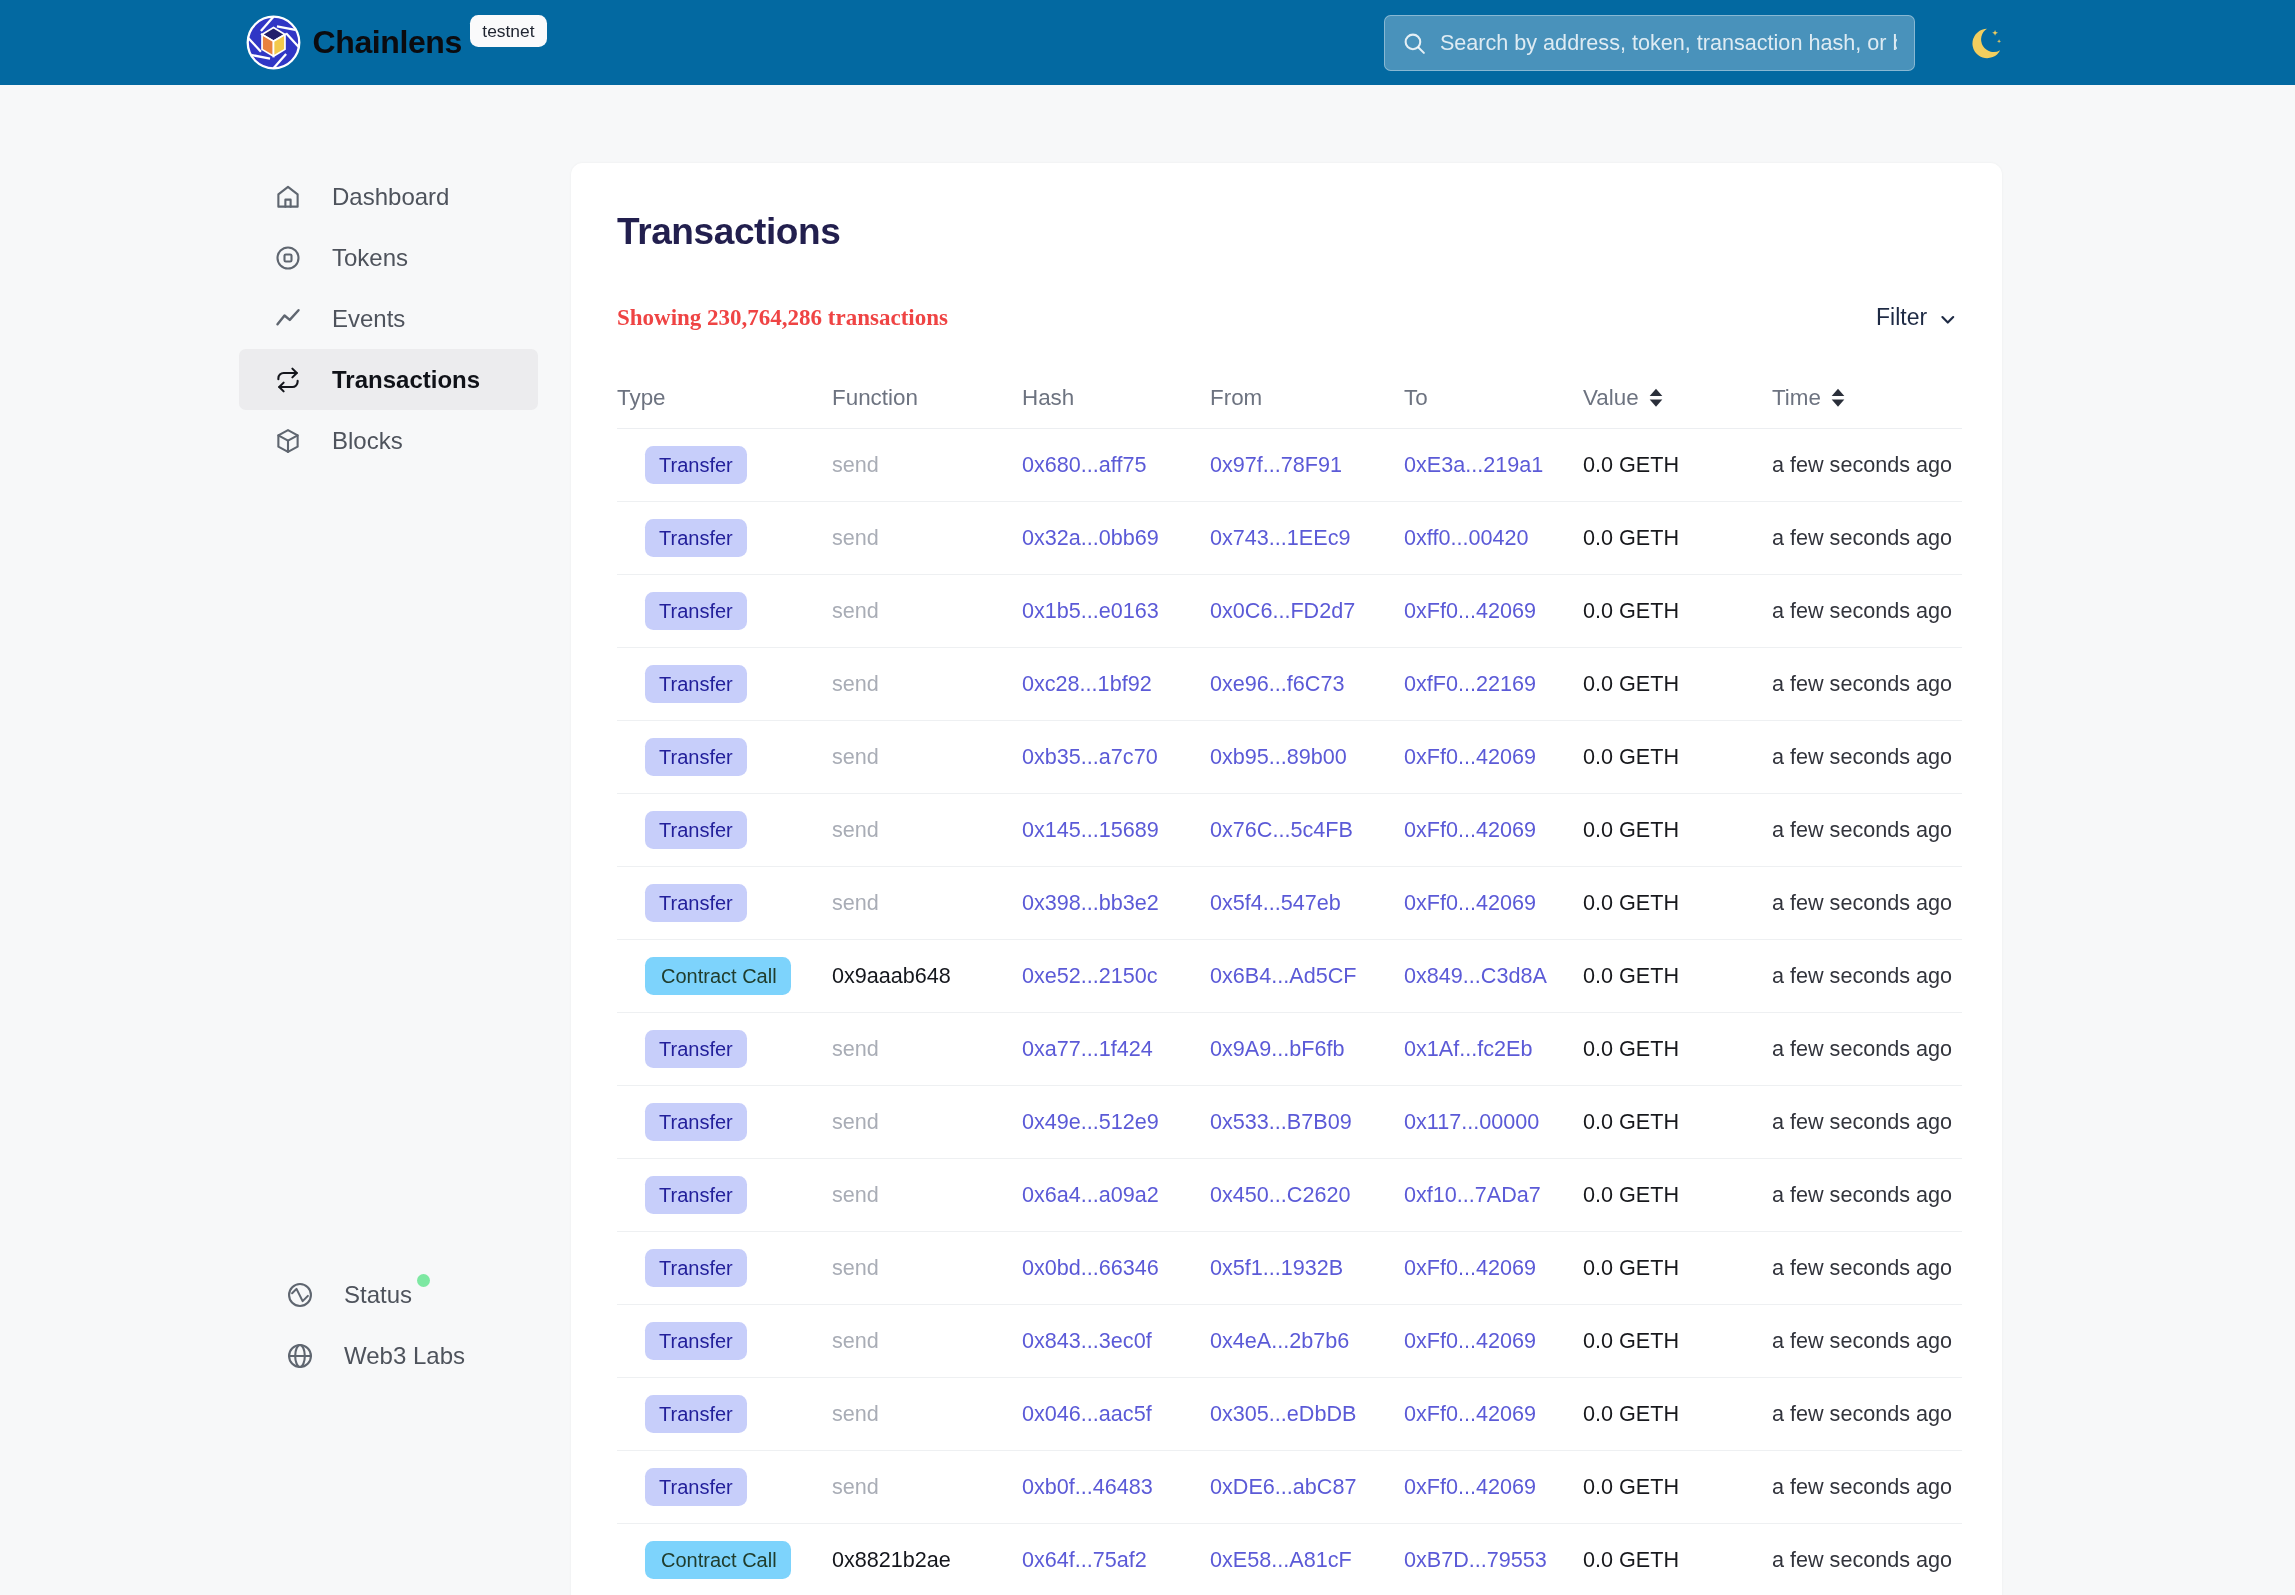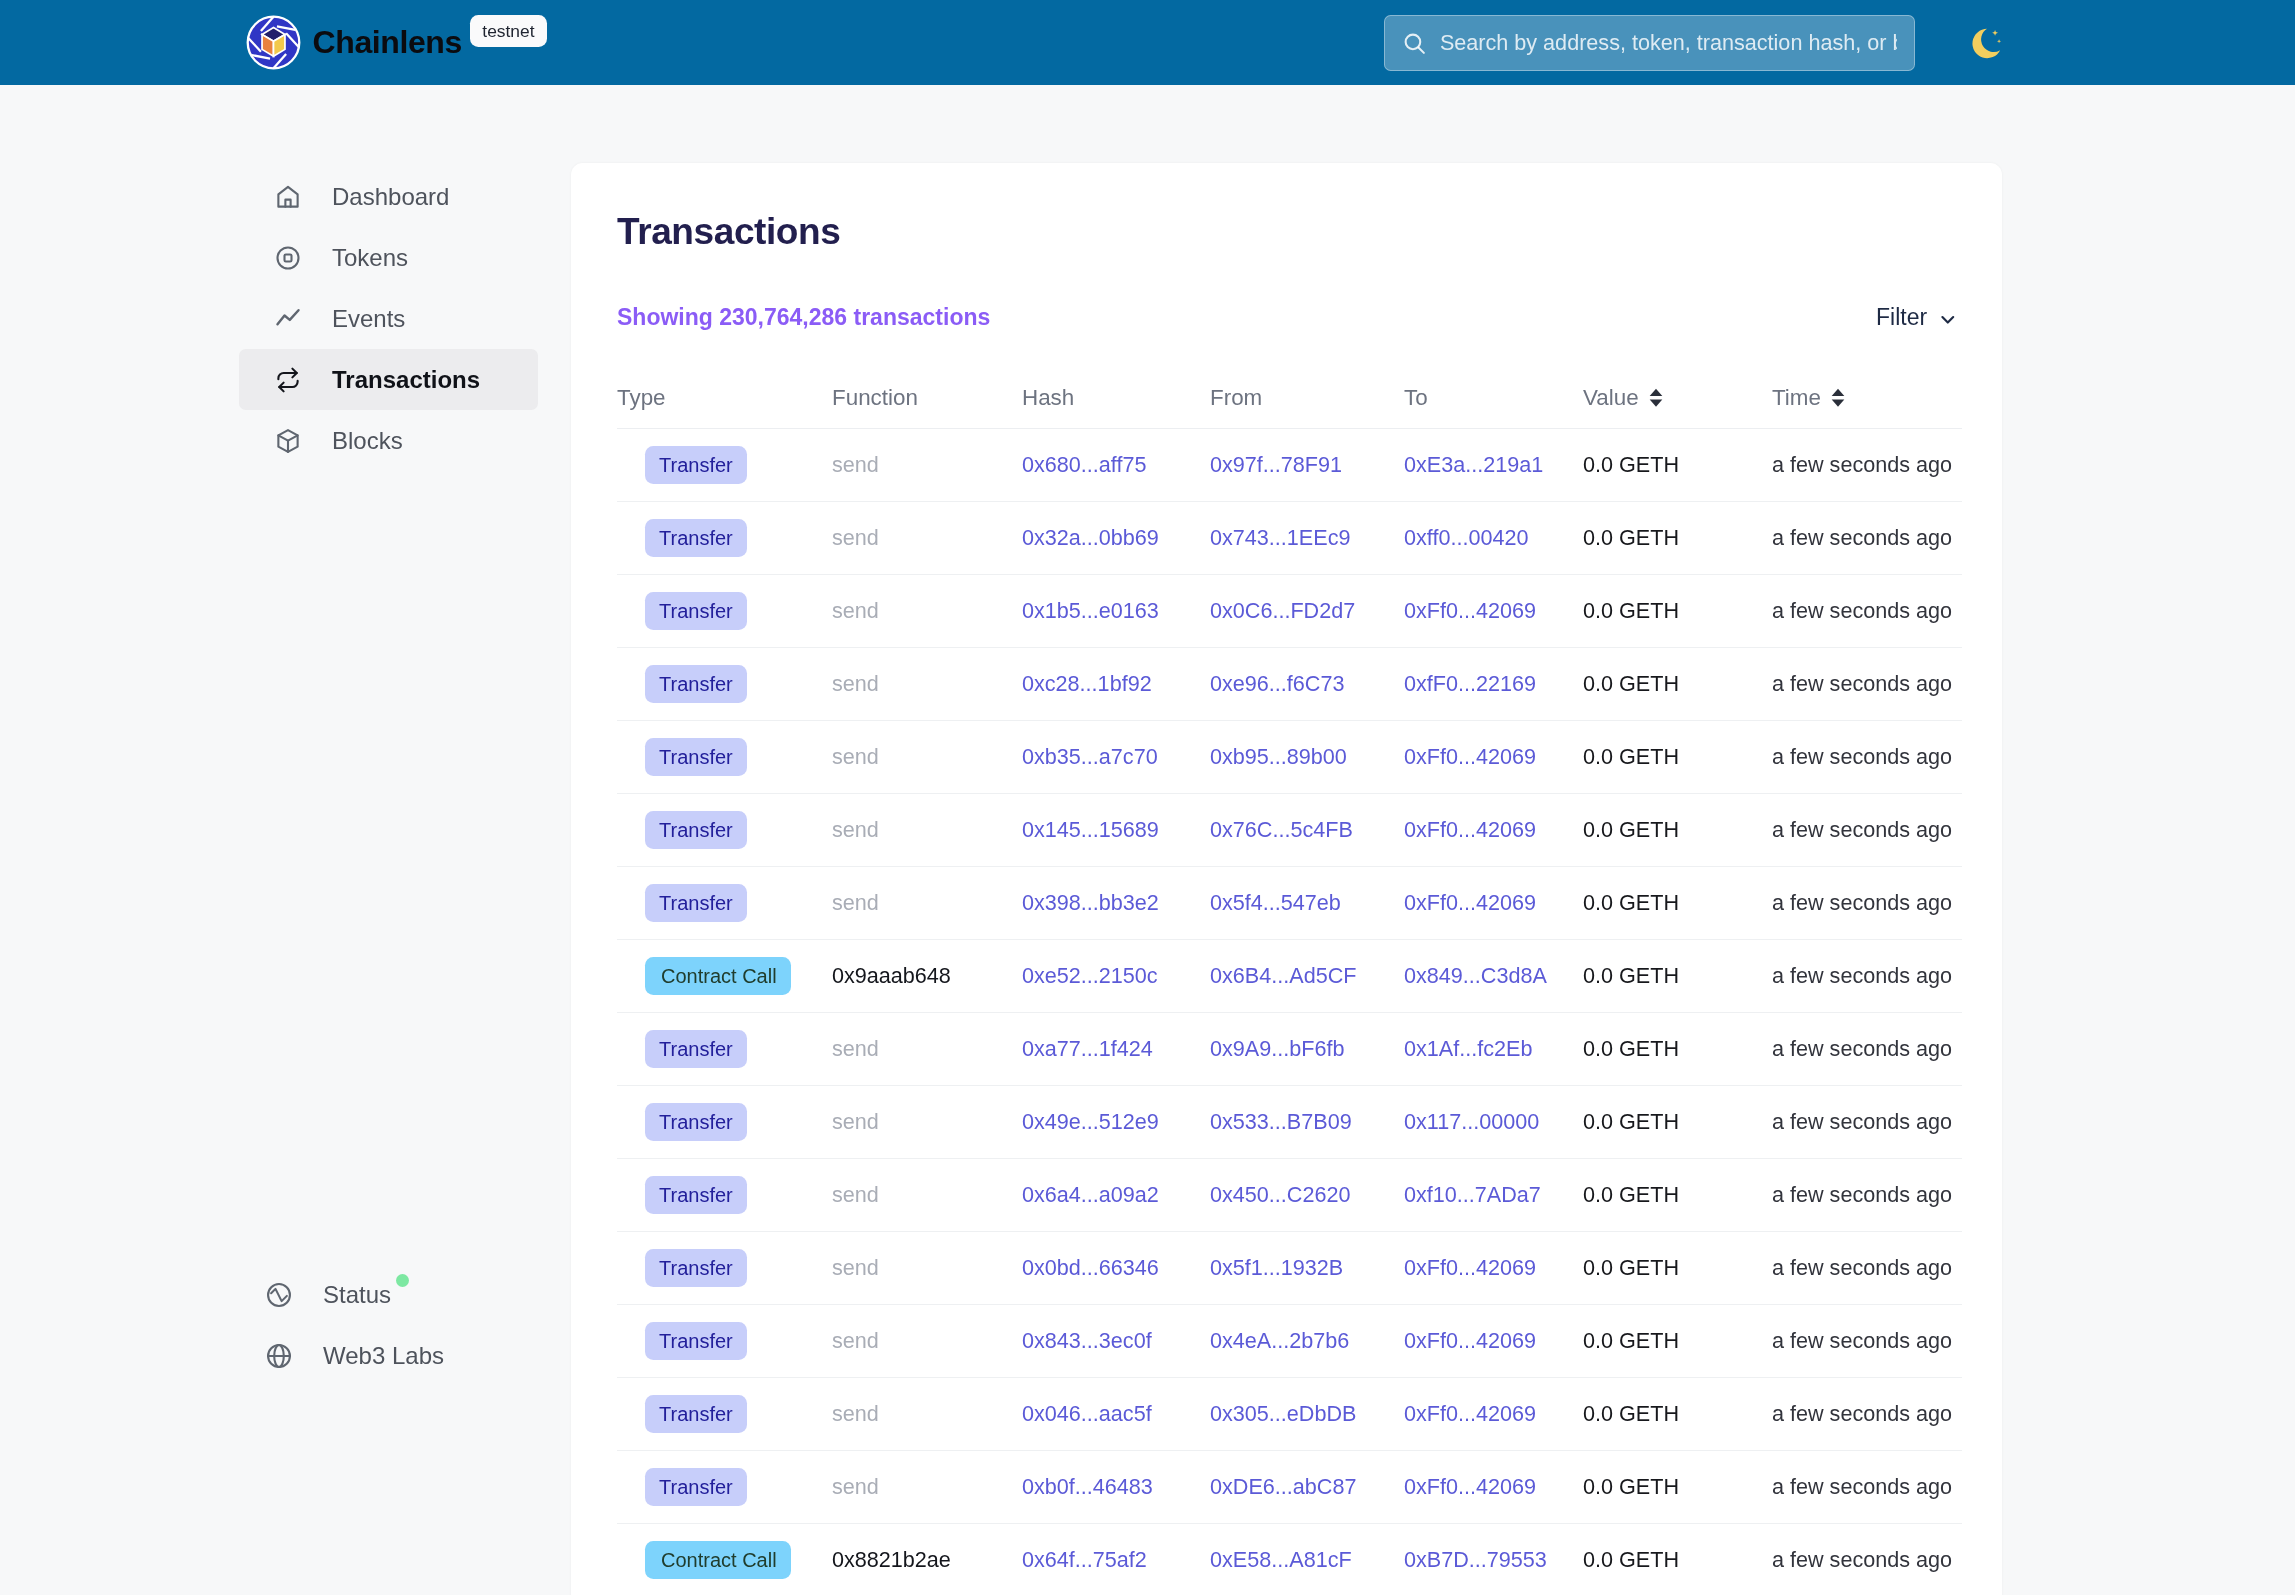--- a/index.html
+++ b/index.html
@@ -42,21 +42,21 @@
   .search-input::placeholder { color:rgba(255,255,255,0.82); }
   .theme-toggle {
     position:absolute; left:1964px; top:21.6px; width:43px; height:43px;
     display:flex; align-items:center; justify-content:center; cursor:pointer;
   }
 
   
   .sidebar {
     position:absolute; left:239px; top:166px; width:299px;
   }
-  .sidebar-footer { position:absolute; left:230px; top:1264px; width:299px; }
+  .sidebar-footer { position:absolute; left:251px; top:1264px; width:299px; }
   .side-item {
     height:61px; display:flex; align-items:center;
     padding-left:35px; border-radius:6.6px; cursor:pointer;
   }
   .side-item .icn { width:28px; height:28px; display:flex; }
   .side-item .lbl { margin-left:30px; font-size:24px; color:#4E535C; position:relative; }
   .side-item.active { background:#ECECEE; }
   .side-item.active .lbl { color:#101218; font-weight:700; }
   .status-dot {
     position:absolute; right:-18px; top:-6.6px; width:13.3px; height:13.3px;
@@ -68,21 +68,21 @@
     position:absolute; left:571px; top:163px; width:1431px; height:1510px;
     background:#FFFFFF; border-radius:11.6px;
     box-shadow:0 0.8px 2.5px rgba(15,23,42,0.05);
     padding:48px 40px 0 46px;
   }
   .page-title { font-size:37px; font-weight:700; color:#221F4E; letter-spacing:-0.4px; }
   .summary-row {
     margin-top:51px; display:flex; justify-content:space-between; align-items:center;
     padding-right:3.3px;
   }
-  .summary-text { font-size:23px; font-weight:700; color:#8b5cf6; }
+  .summary-text { font-size:23px; font-weight:700; color:#ef4444;font-family:Liberation Serif, serif; }
   .filter-btn {
     display:flex; align-items:flex-end; gap:10px; cursor:pointer;
     font-size:23px; font-weight:500; color:#1E2A44;
     background:none; border:none; font-family:"Liberation Sans", sans-serif;
   }
 
   
   .tbl { margin-top:37px; }
   .tbl-grid {
     display:grid;

